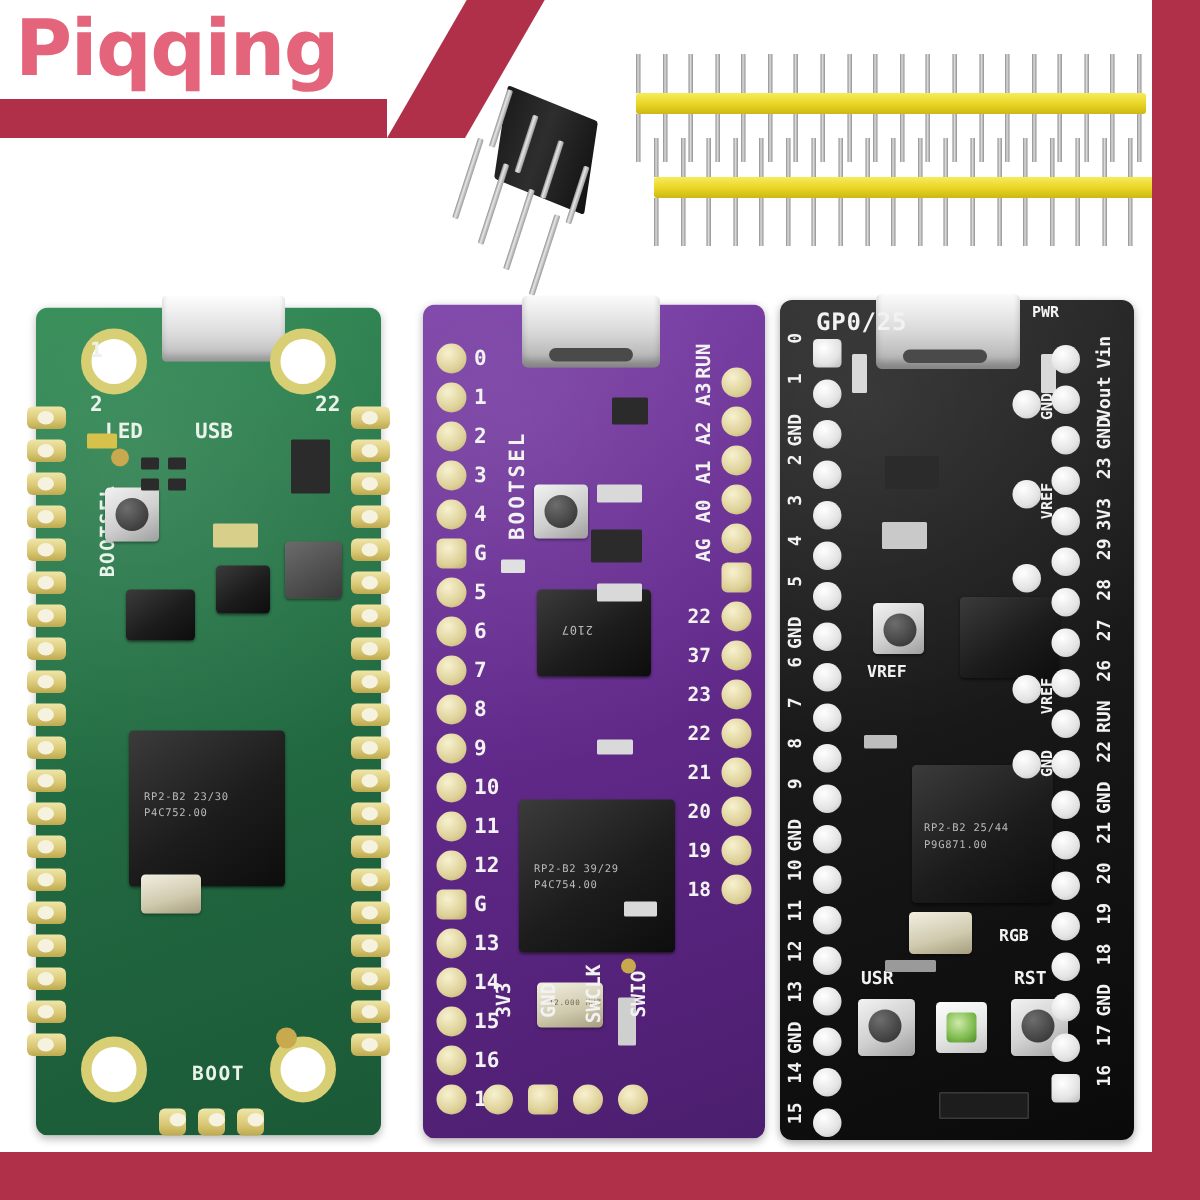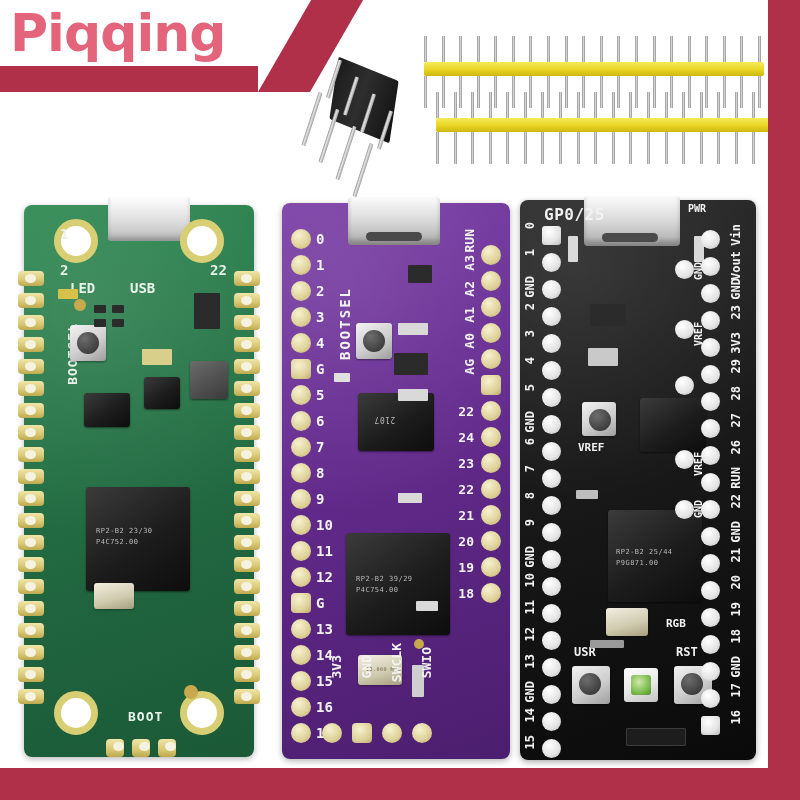--- a/index.html
+++ b/index.html
@@ -438,21 +438,21 @@
       <div class="lbl vert180" style="right: 34px; top: 78px; font-size: 13px;">A2</div>
       <div class="pad-p" style="right: 9px; top: 120px;"></div>
       <div class="lbl vert180" style="right: 34px; top: 104px; font-size: 13px;">A1</div>
       <div class="pad-p" style="right: 9px; top: 146px;"></div>
       <div class="lbl vert180" style="right: 34px; top: 130px; font-size: 13px;">A0</div>
       <div class="pad-p sq" style="right: 9px; top: 172px;"></div>
       <div class="lbl vert180" style="right: 34px; top: 156px; font-size: 13px;">AG</div>
       <div class="pad-p" style="right: 9px; top: 198px;"></div>
       <div class="lbl" style="right: 36px; top: 202px; font-size: 13px;">22</div>
       <div class="pad-p" style="right: 9px; top: 224px;"></div>
-      <div class="lbl" style="right: 36px; top: 228px; font-size: 13px;">24</div>
+      <div class="lbl" style="right: 36px; top: 228px; font-size: 13px;">37</div>
       <div class="pad-p" style="right: 9px; top: 250px;"></div>
       <div class="lbl" style="right: 36px; top: 254px; font-size: 13px;">23</div>
       <div class="pad-p" style="right: 9px; top: 276px;"></div>
       <div class="lbl" style="right: 36px; top: 280px; font-size: 13px;">22</div>
       <div class="pad-p" style="right: 9px; top: 302px;"></div>
       <div class="lbl" style="right: 36px; top: 306px; font-size: 13px;">21</div>
       <div class="pad-p" style="right: 9px; top: 328px;"></div>
       <div class="lbl" style="right: 36px; top: 332px; font-size: 13px;">20</div>
       <div class="pad-p" style="right: 9px; top: 354px;"></div>
       <div class="lbl" style="right: 36px; top: 358px; font-size: 13px;">19</div>

